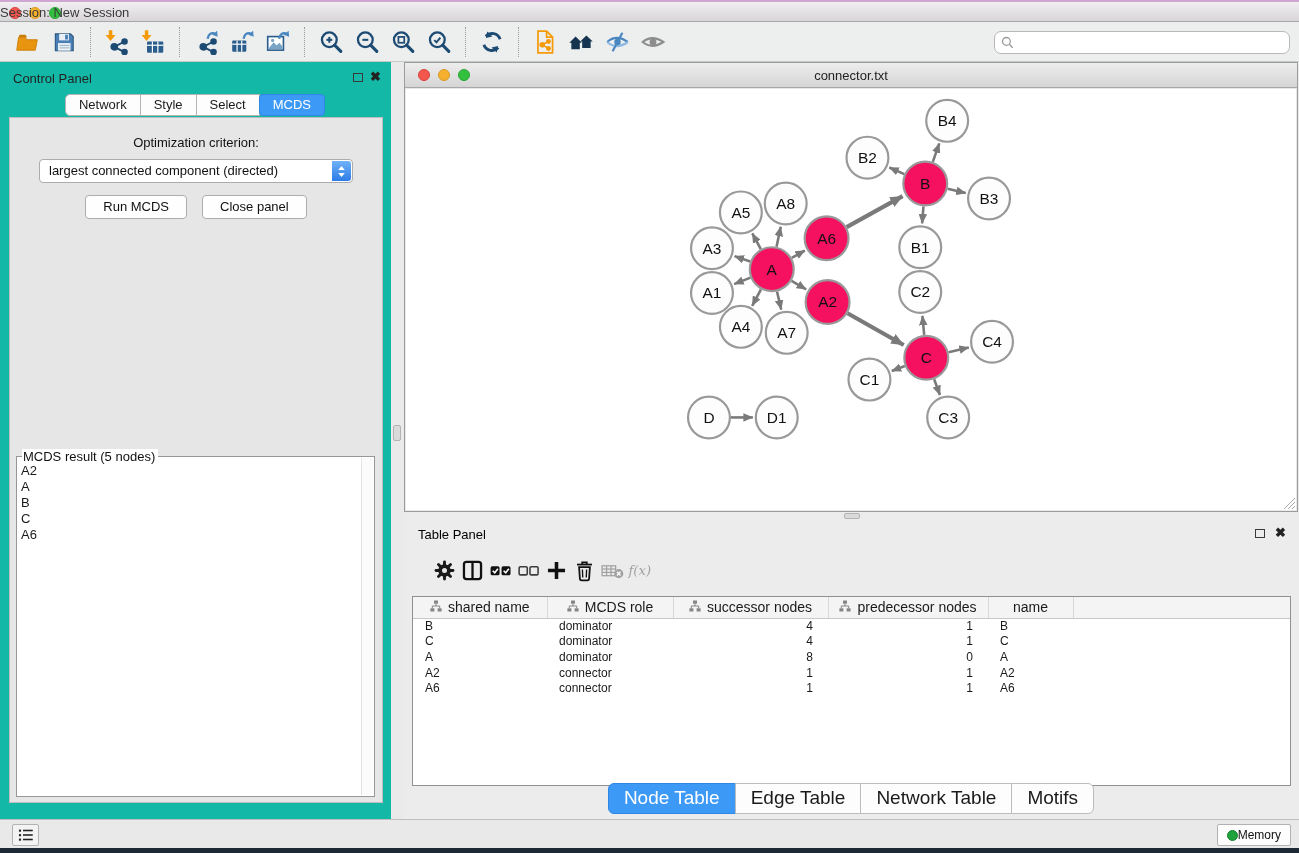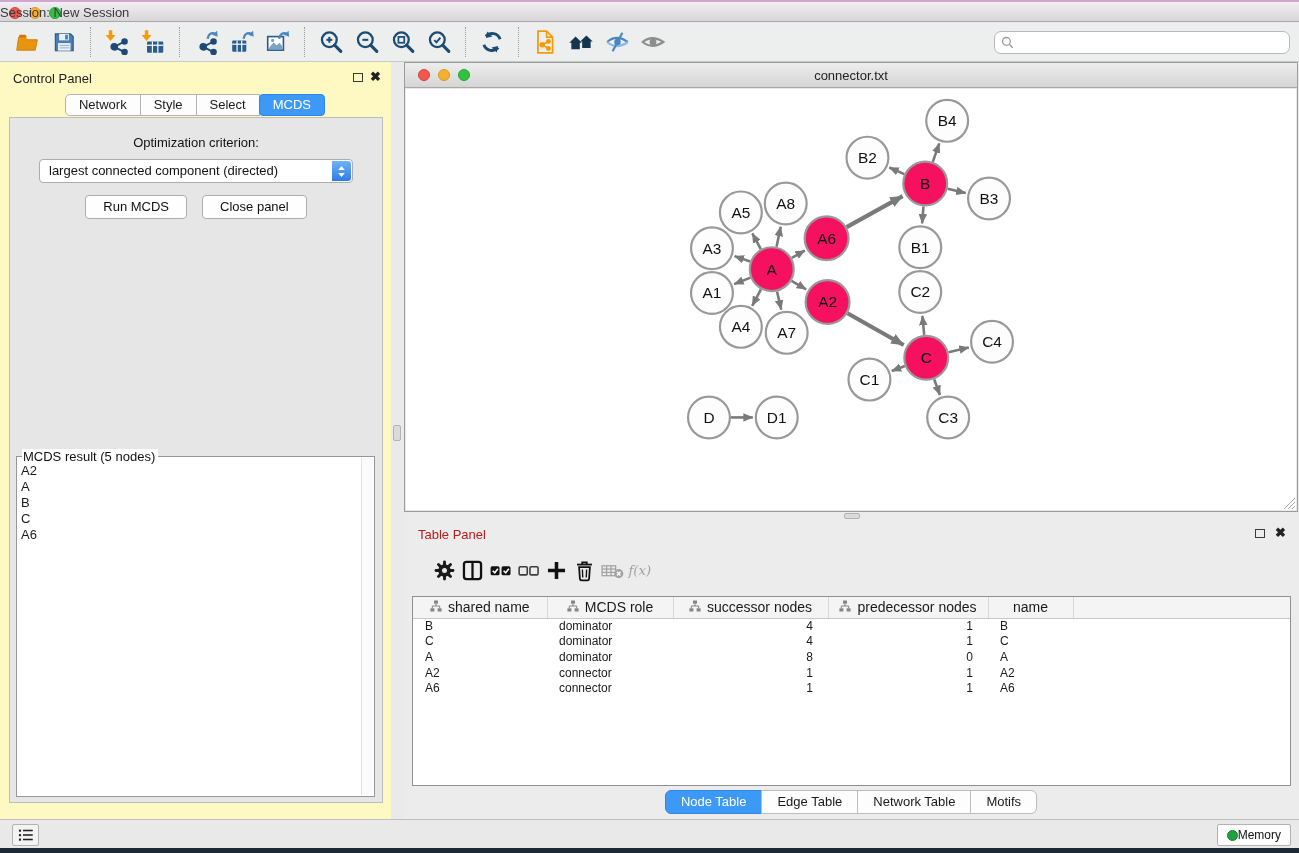--- a/index.html
+++ b/index.html
@@ -28,21 +28,21 @@
   }
   .tb-icon { width:36px; height:32px; display:flex; align-items:center; justify-content:center; cursor:default; }
   .tb-sep { width:0; height:30px; border-left:1px dotted #9b9b9b; margin:0 8px; }
   .searchbox {
     position:absolute; right:9px; top:8px; width:296px; height:23px;
     background:#fff; border:1px solid #b9b9b9; border-radius:7px;
     display:flex; align-items:center; padding-left:6px;
   }
   .searchbox input { border:none; outline:none; flex:1; height:18px; font-size:12px; background:transparent; margin-left:4px; font-family:"Liberation Sans",sans-serif; }
   
-  .control-panel { position:absolute; left:0; top:62px; width:391px; height:757px; background:#fef9c3; }
+  .control-panel { position:absolute; left:0; top:62px; width:391px; height:757px; background:#14b8a6; }
   .panel-head { position:relative; height:30px; }
   .panel-head .p-title { position:absolute; left:13px; top:9px; font-size:13px; color:#222; }
   .float-box { position:absolute; top:11px; width:10px; height:9px; border:1.6px solid #3a3a3a; background:transparent; }
   .close-x { position:absolute; top:8px; font-size:13px; font-weight:bold; color:#222; line-height:13px; }
   .control-panel .float-box { right:28px; } .control-panel .close-x { right:10px; }
   .cp-tabs { position:relative; z-index:2; display:flex; justify-content:center; height:22px; margin-top:2px; }
   .cp-tab { background:#fdfdfd; border:1px solid #b4b4b4; margin-left:-1px; padding:2px 13px 0 13px; font-size:13px; height:22px; }
   .cp-tab:first-child { border-radius:5px 0 0 5px; }
   .cp-tab:last-child { border-radius:0 5px 5px 0; }
   .cp-tab.selected { background:#3d99f6; border-color:#2f86e4; color:#fff; border-radius:4px; }
@@ -82,38 +82,38 @@
   .net-titlebar .lights { top:6px; left:13px; }
   .net-title { position:absolute; left:0; right:0; top:5px; text-align:center; font-size:13px; color:#222; }
   .net-canvas { position:absolute; top:26px; left:1px; right:1px; bottom:1px; background:#fff; }
   .net-canvas svg.graph { width:100%; height:100%; display:block; }
   .resize-grip { position:absolute; right:1px; bottom:1px; width:15px; height:15px; }
   
   .h-divider { position:absolute; left:404px; right:0; top:512px; height:8px; }
   .h-grip { width:16px; height:6px; margin:1px auto 0 auto; background:#dadada; border:1px solid #b3b3b3; border-radius:2px; }
   
   .table-panel { position:absolute; left:404px; top:520px; right:0; height:299px; background:#ececec; }
-  .table-panel .p-title { position:absolute; left:14px; top:7px; font-size:13px; color:#b91c1c; }
+  .table-panel .p-title { position:absolute; left:14px; top:7px; font-size:13px; color:#000000; }
   .table-panel .float-box { right:34px; top:9px; } .table-panel .close-x { right:13px; top:6px; }
   .tp-toolbar { position:absolute; top:30px; left:8px; right:8px; height:40px; display:flex; align-items:center; padding-left:18px; }
   .tp-icon { width:28px; height:26px; display:flex; align-items:center; justify-content:center; }
   .tp-icon.disabled { opacity:0.9; }
   .tbl-wrap { position:absolute; left:8px; right:8px; top:76px; height:190px; background:#fff; border:1px solid #909090; overflow:hidden; }
   table.node-table { border-collapse:collapse; width:100%; table-layout:fixed; font-size:12px; }
   table.node-table th {
     height:21px; background:#f4f4f4; font-weight:normal; font-size:14px;
     border-bottom:1px solid #c9c9c9; border-right:1px solid #d8d8d8; text-align:center;
     overflow:hidden; white-space:nowrap;
   }
   table.node-table th .th-inner { display:flex; align-items:center; justify-content:center; gap:6px; }
   table.node-table td { height:15.6px; white-space:nowrap; overflow:hidden; }
   td.c-left { text-align:left; padding-left:12px; }
   td.c-right { text-align:right; padding-right:15px; }
   .tp-tabs { position:absolute; bottom:5px; left:0; right:0; display:flex; justify-content:center; }
-  .tp-tab { background:#fdfdfd; border:1px solid #bcbcbc; margin-left:-1px; font-size:13px; padding:3px 15px 4px 15px; }
+  .tp-tab { background:#fdfdfd; border:1px solid #bcbcbc; margin-left:-1px; font-size:19px; padding:3px 15px 4px 15px; }
   .tp-tab:first-child { border-radius:6px 0 0 6px; }
   .tp-tab:last-child { border-radius:0 6px 6px 0; }
   .tp-tab.selected { background:#3d99f6; border-color:#2f86e4; color:#fff; }
   
   .status-bar { position:absolute; left:0; right:0; top:819px; height:29px; background:#e9e9e9; border-top:1px solid #bfbfbf; }
   .list-btn { position:absolute; left:12px; top:4px; width:27px; height:22px; background:#f3f3f3; border:1px solid #b2b2b2; border-radius:2px; display:flex; align-items:center; justify-content:center; }
   .memory-btn { position:absolute; right:8px; top:4px; height:22px; background:#fdfdfd; border:1px solid #b2b2b2; border-radius:2px; display:flex; align-items:center; padding:0 9px; }
   .mem-dot { width:11px; height:11px; border-radius:50%; background:#1ea23b; border:1px solid #168030; }
   .memory-btn span.lbl { font-size:12px; color:#111; }
   .desktop-strip { position:absolute; left:0; right:0; bottom:0; height:5px; background:#1d2a36; }

